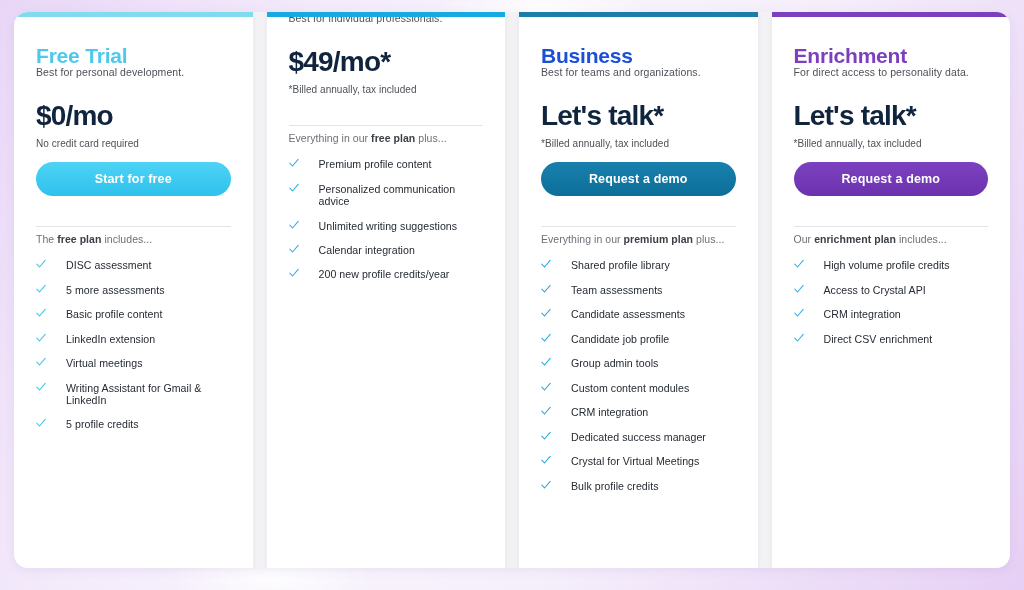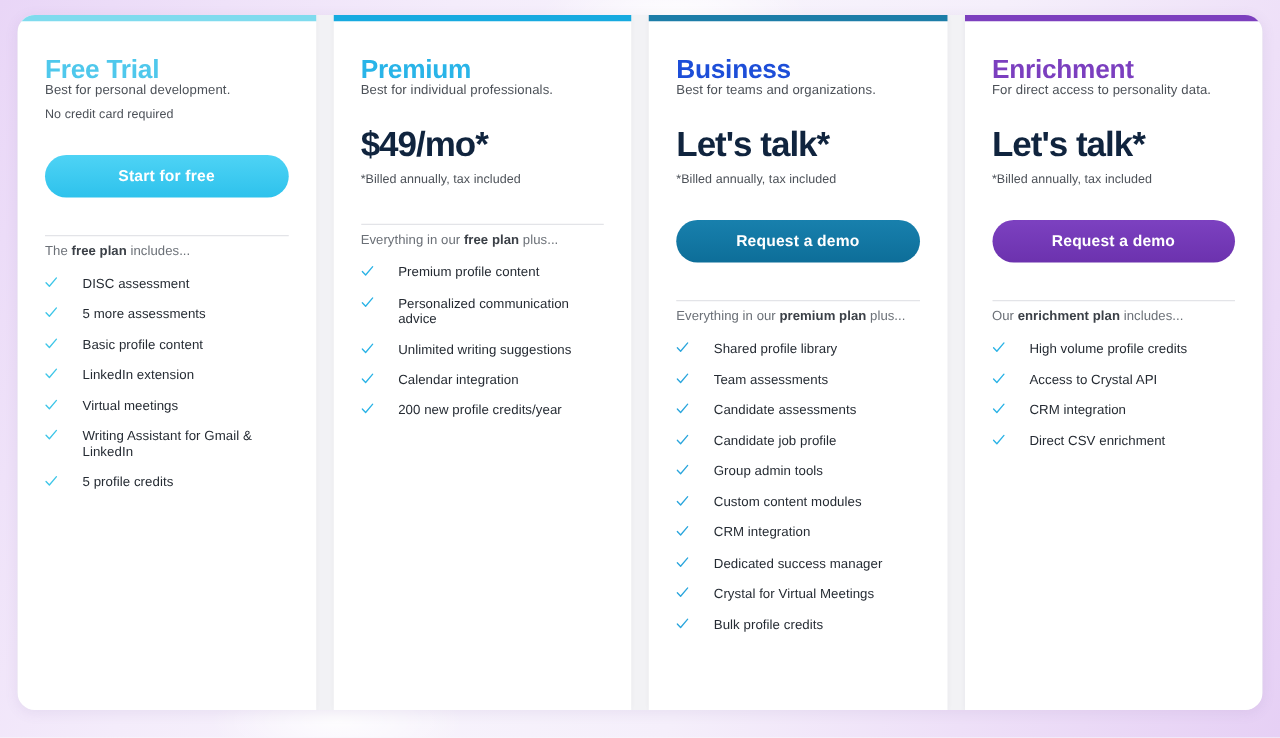--- a/index.html
+++ b/index.html
@@ -101,21 +101,21 @@
   }
 
   .price-note {
     font-size: 10px;
     color: #4c5158;
     margin-top: 8px;
     letter-spacing: 0.05px;
   }
 
   .cta {
-    margin-top: 27px;
+    margin-top: 13px;
     height: 34px;
     border: none;
     border-radius: 19px;
     color: #ffffff;
     font-family: "Liberation Sans", sans-serif;
     font-size: 12.5px;
     font-weight: bold;
     letter-spacing: 0.15px;
     cursor: pointer;
     width: 100%;
@@ -166,20 +166,21 @@
 <body>
 
 <div class="bg-blob"></div>
 <div class="bg-blob2"></div>
 
 <div class="panel" id="panel">
     <div class="card">
       <div class="accent-bar" style="background: rgb(127, 219, 238);"></div>
       <div class="plan-name" style="color: rgb(79, 200, 236);">Free Trial</div>
       <div class="plan-tagline">Best for personal development.</div>
+      <div class="price">$0/mo</div>
       <div class="price-note">No credit card required</div>
       <button class="cta" style="background: linear-gradient(rgb(78, 211, 245) 0%, rgb(46, 194, 236) 100%);">Start for free</button>
       <div class="divider"></div>
       <div class="includes"><span>The </span><b>free plan</b><span> includes...</span></div>
       <ul class="features">
         <li class="feature">
           <svg class="check" viewBox="0 0 12 12">
             <path d="M1 6.2 L4.2 9.6 L11 1.6" fill="none" stroke="#3fc6e8" stroke-width="1.3" stroke-linecap="round" stroke-linejoin="round"></path>
           </svg>
           <span>DISC assessment</span>
@@ -217,21 +218,20 @@
         <li class="feature">
           <svg class="check" viewBox="0 0 12 12">
             <path d="M1 6.2 L4.2 9.6 L11 1.6" fill="none" stroke="#3fc6e8" stroke-width="1.3" stroke-linecap="round" stroke-linejoin="round"></path>
           </svg>
           <span>5 profile credits</span>
         </li>
       </ul>
     </div>
     <div class="card">
       <div class="accent-bar" style="background: rgb(23, 170, 224);"></div>
-      <div class="plan-name" style="color: rgb(41, 180, 232);">Premium</div>
       <div class="plan-tagline">Best for individual professionals.</div>
       <div class="price">$49/mo*</div>
       <div class="price-note">*Billed annually, tax included</div>
       <div class="divider"></div>
       <div class="includes"><span>Everything in our </span><b>free plan</b><span> plus...</span></div>
       <ul class="features">
         <li class="feature">
           <svg class="check" viewBox="0 0 12 12">
             <path d="M1 6.2 L4.2 9.6 L11 1.6" fill="none" stroke="#2bb3e6" stroke-width="1.3" stroke-linecap="round" stroke-linejoin="round"></path>
           </svg>

